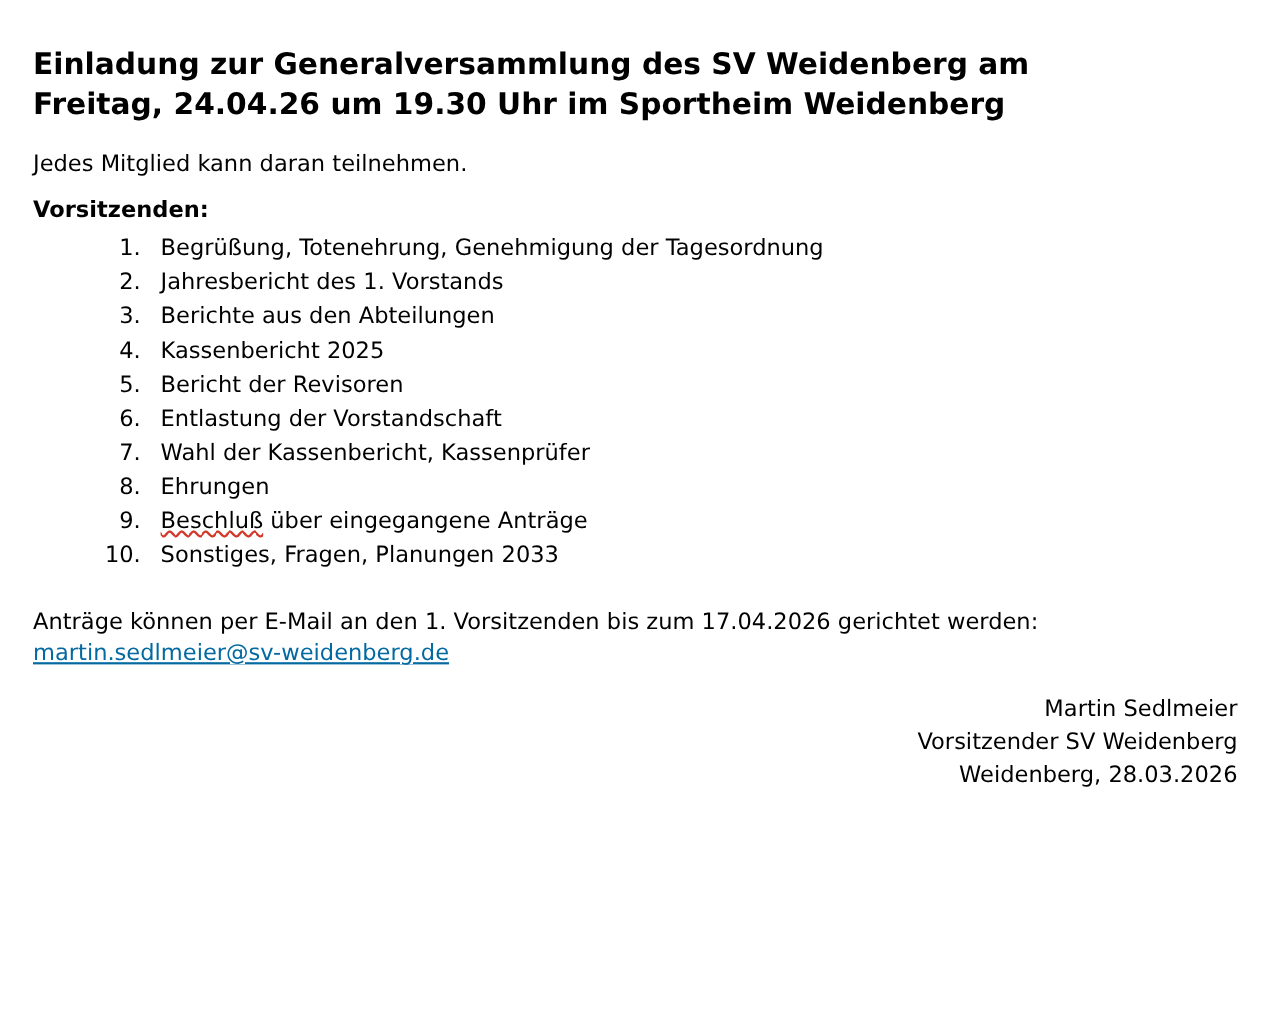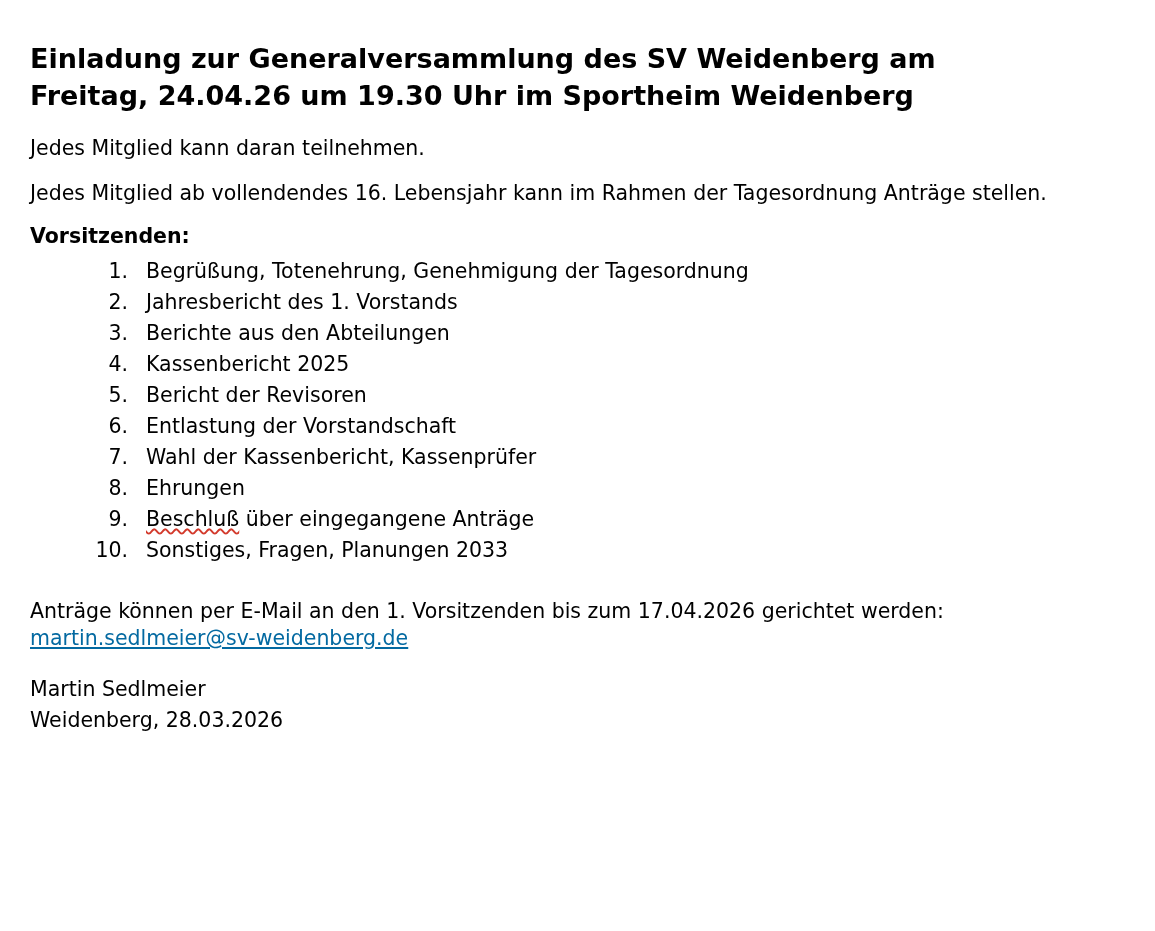--- a/index.html
+++ b/index.html
@@ -71,34 +71,34 @@
   }
   a.email {
     color: #0369a1;
     text-decoration: underline;
     font-size: 20.5px;
   }
   .signature {
     font-size: 20.5px;
     line-height: 1.48;
     margin: 0;
+    text-align: right;
   }
   .sig-gap {
     height: 24px;
   }
 </style>
 </head>
 <body>
 
 <div class="page">
 
   <h1 class="doc-title">Einladung zur Generalversammlung des SV Weidenberg am Freitag, 24.04.26 um 19.30 Uhr im Sportheim Weidenberg</h1>
 
   <p class="para">Jedes Mitglied kann daran teilnehmen.</p>
-  <p class="para">Jedes Mitglied ab vollendendes 16. Lebensjahr kann im Rahmen der Tagesordnung Anträge stellen.</p>
 
   <p class="agenda-heading">Vorsitzenden:</p>
 
   <ol class="agenda">
     <li>Begrüßung, Totenehrung, Genehmigung der Tagesordnung</li>
     <li>Jahresbericht des 1. Vorstands</li>
     <li>Berichte aus den Abteilungen</li>
     <li>Kassenbericht 2025</li>
     <li>Bericht der Revisoren</li>
     <li>Entlastung der Vorstandschaft</li>
@@ -109,15 +109,16 @@
   </ol>
 
   <div class="block-gap"></div>
 
   <p class="contact">Anträge können per E-Mail an den 1. Vorsitzenden bis zum 17.04.2026 gerichtet werden:</p>
   <a class="email" href="#">martin.sedlmeier@sv-weidenberg.de</a>
 
   <div class="sig-gap"></div>
 
   <p class="signature">Martin Sedlmeier</p>
+  <p class="signature">Vorsitzender SV Weidenberg</p>
   <p class="signature">Weidenberg, 28.03.2026</p>
 
 </div>
 
 </body></html>

